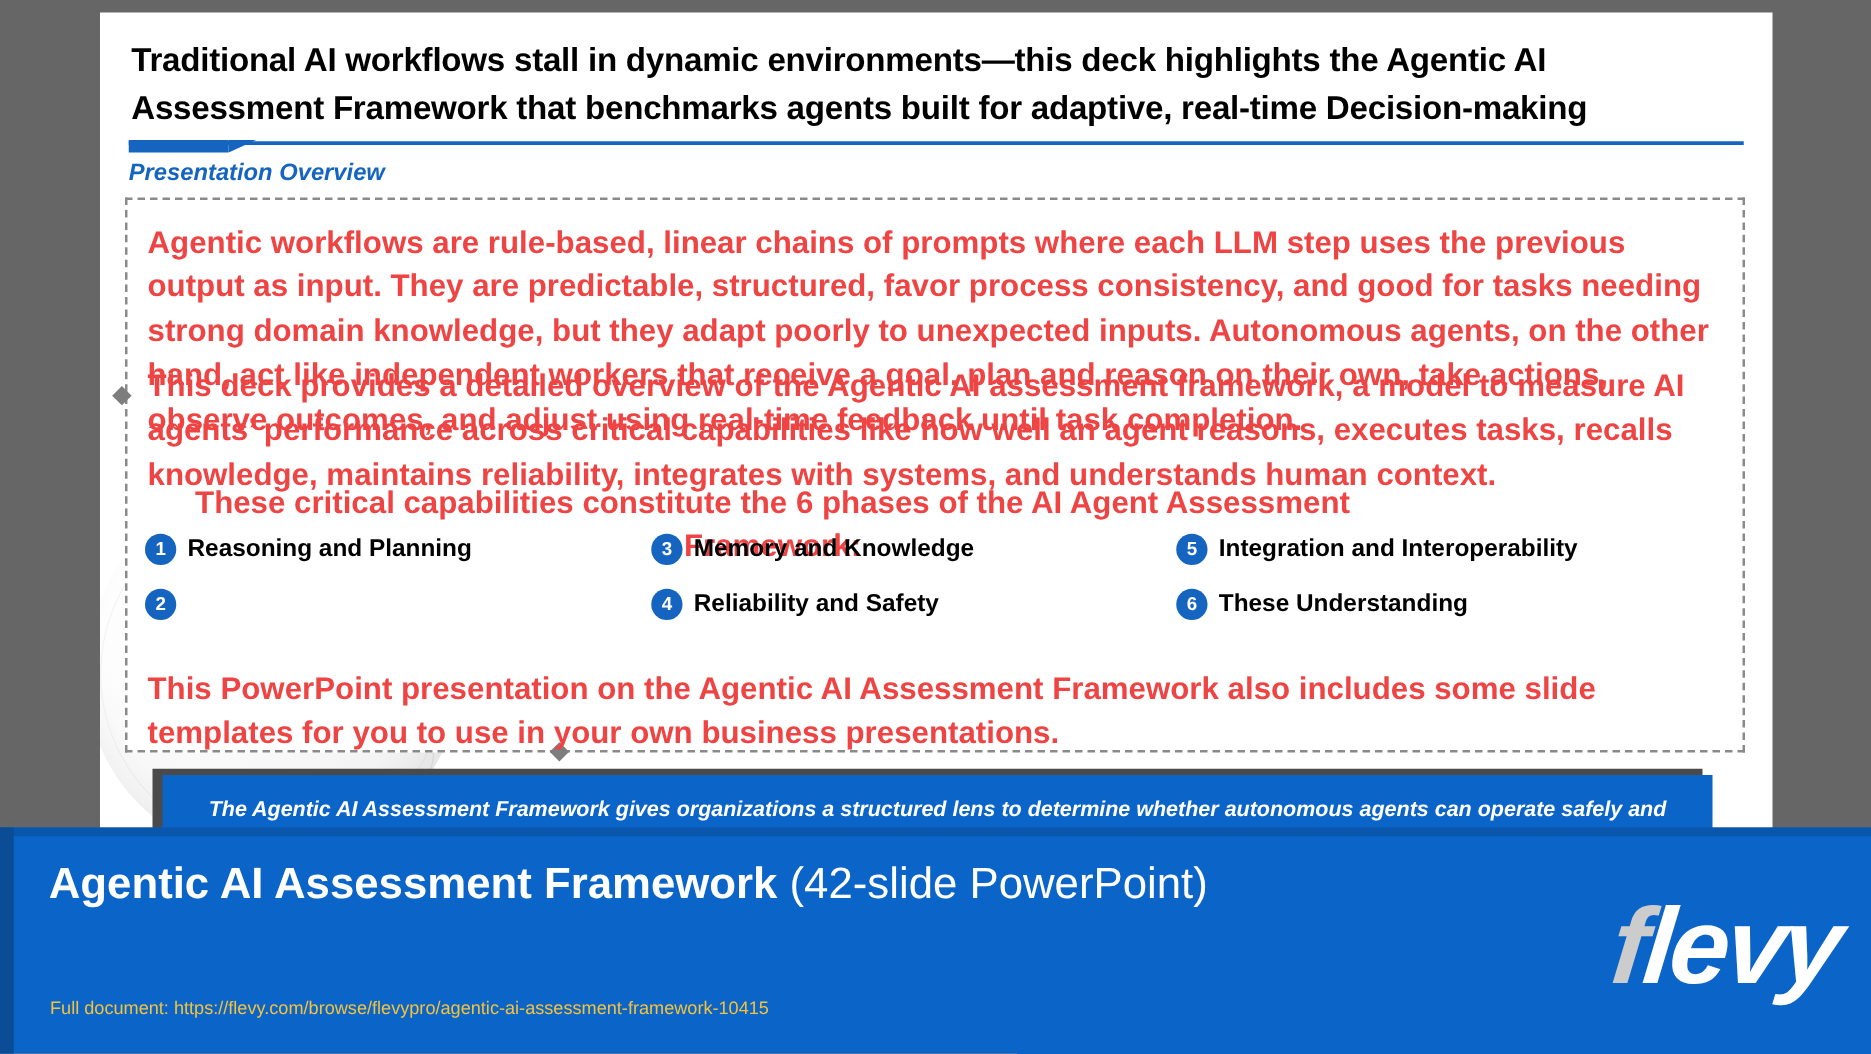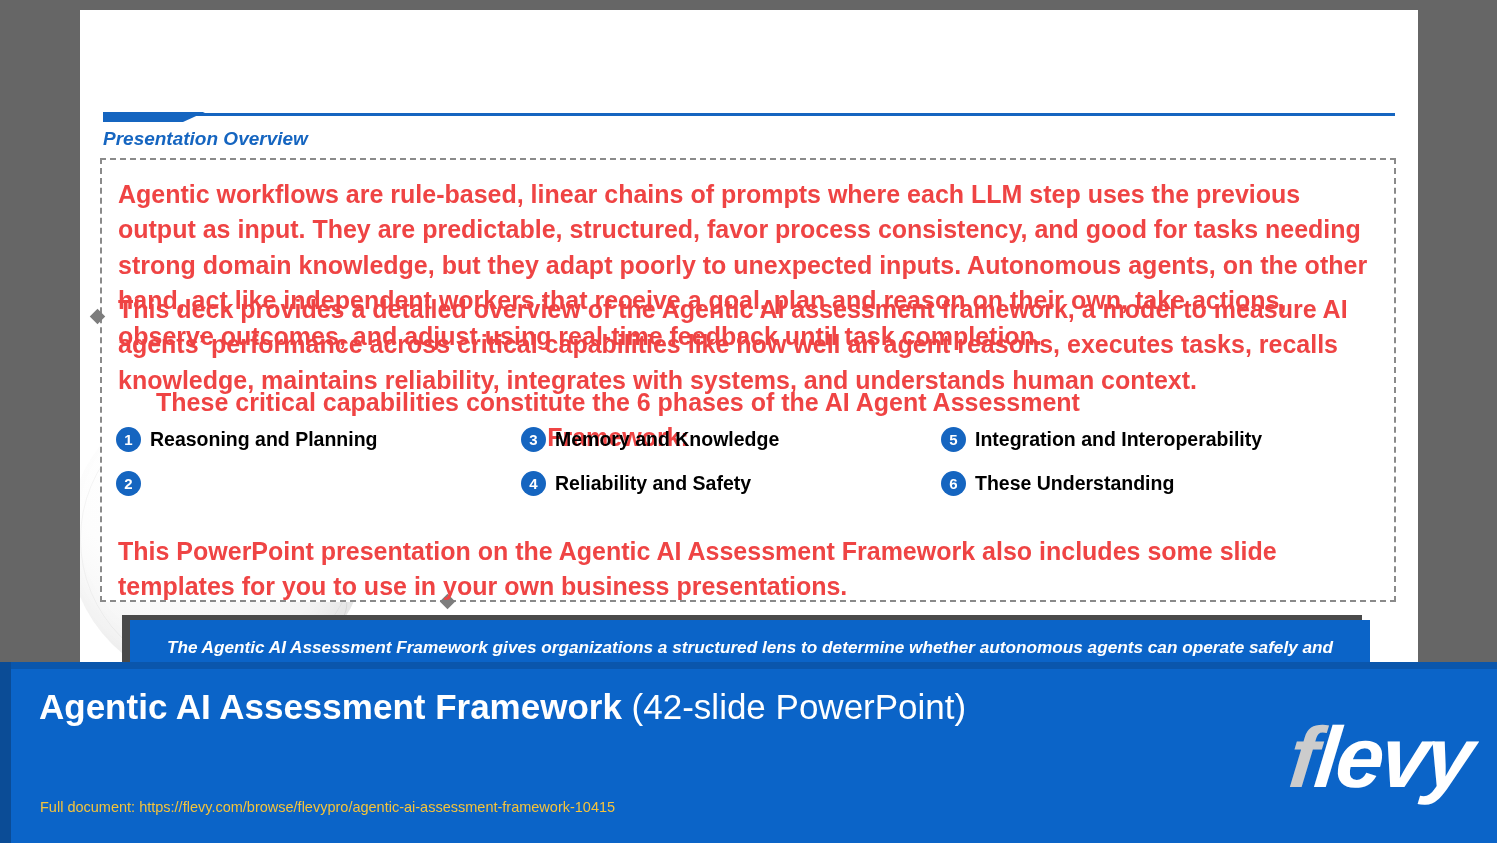--- a/index.html
+++ b/index.html
@@ -211,20 +211,21 @@
   #logo .f{ color:#cccccc; }
 </style>
 </head>
 <body>
 
 <div id="slide">
 
   <div id="globe"></div>
   <div id="globe-arc"></div>
 
+  <div id="title">Traditional AI workflows stall in dynamic environments—this deck highlights the Agentic AI Assessment Framework that benchmarks agents built for adaptive, real-time Decision-making</div>
 
   <div id="rule-wrap">
     <div id="rule-thin"></div>
     <div id="rule-thick"></div>
     <div id="rule-taper"></div>
   </div>
 
   <div id="subtitle">Presentation Overview</div>
 
   <div id="content-box"></div>

